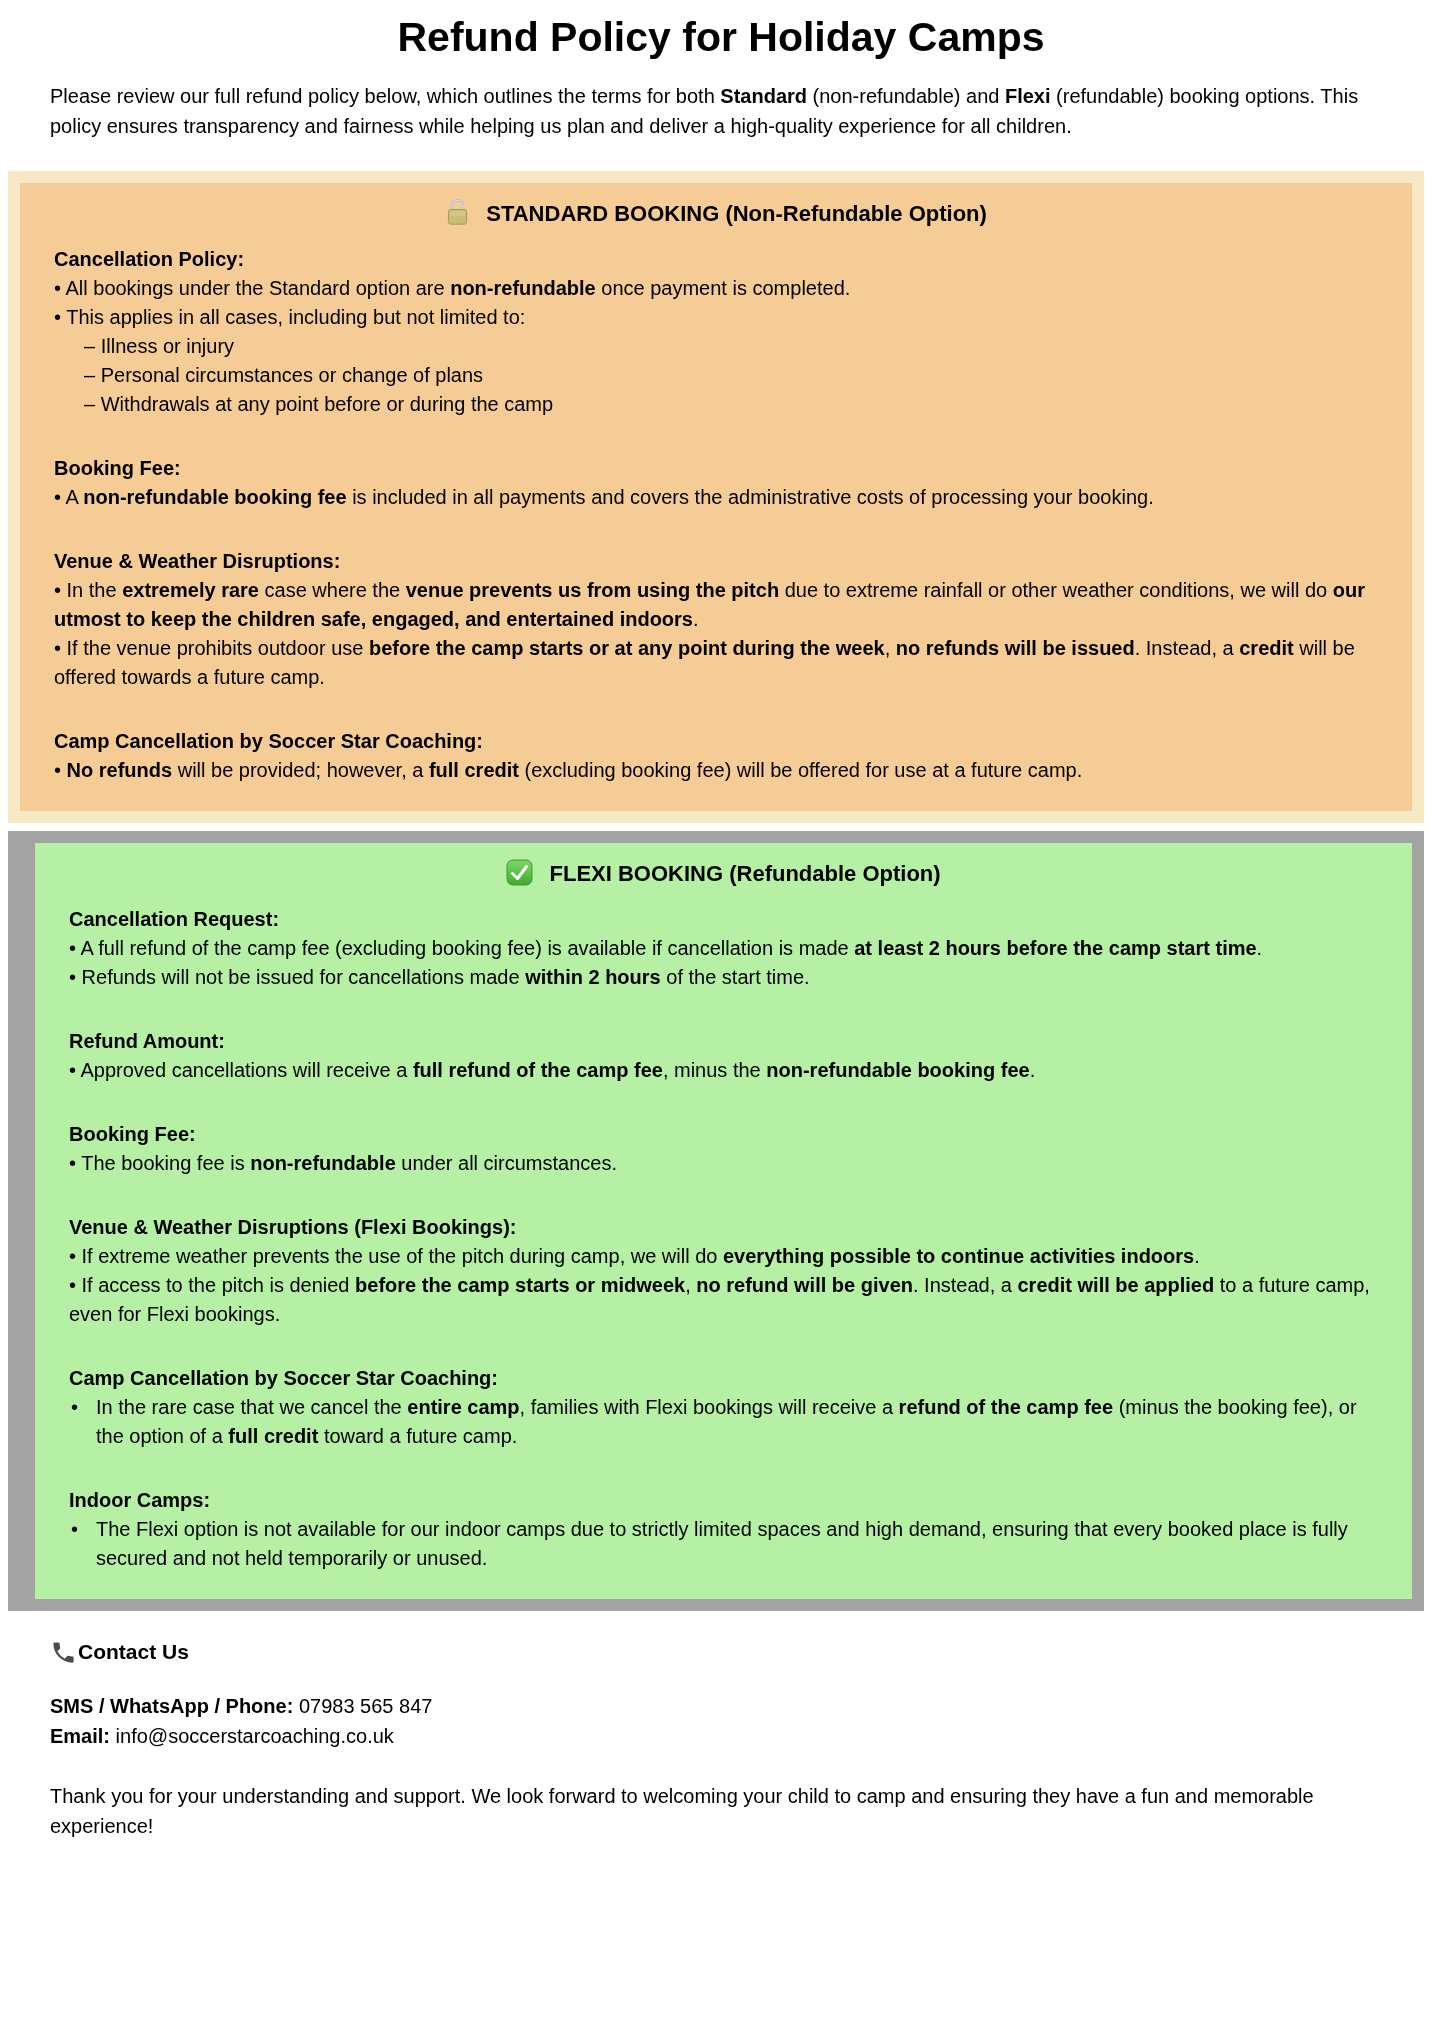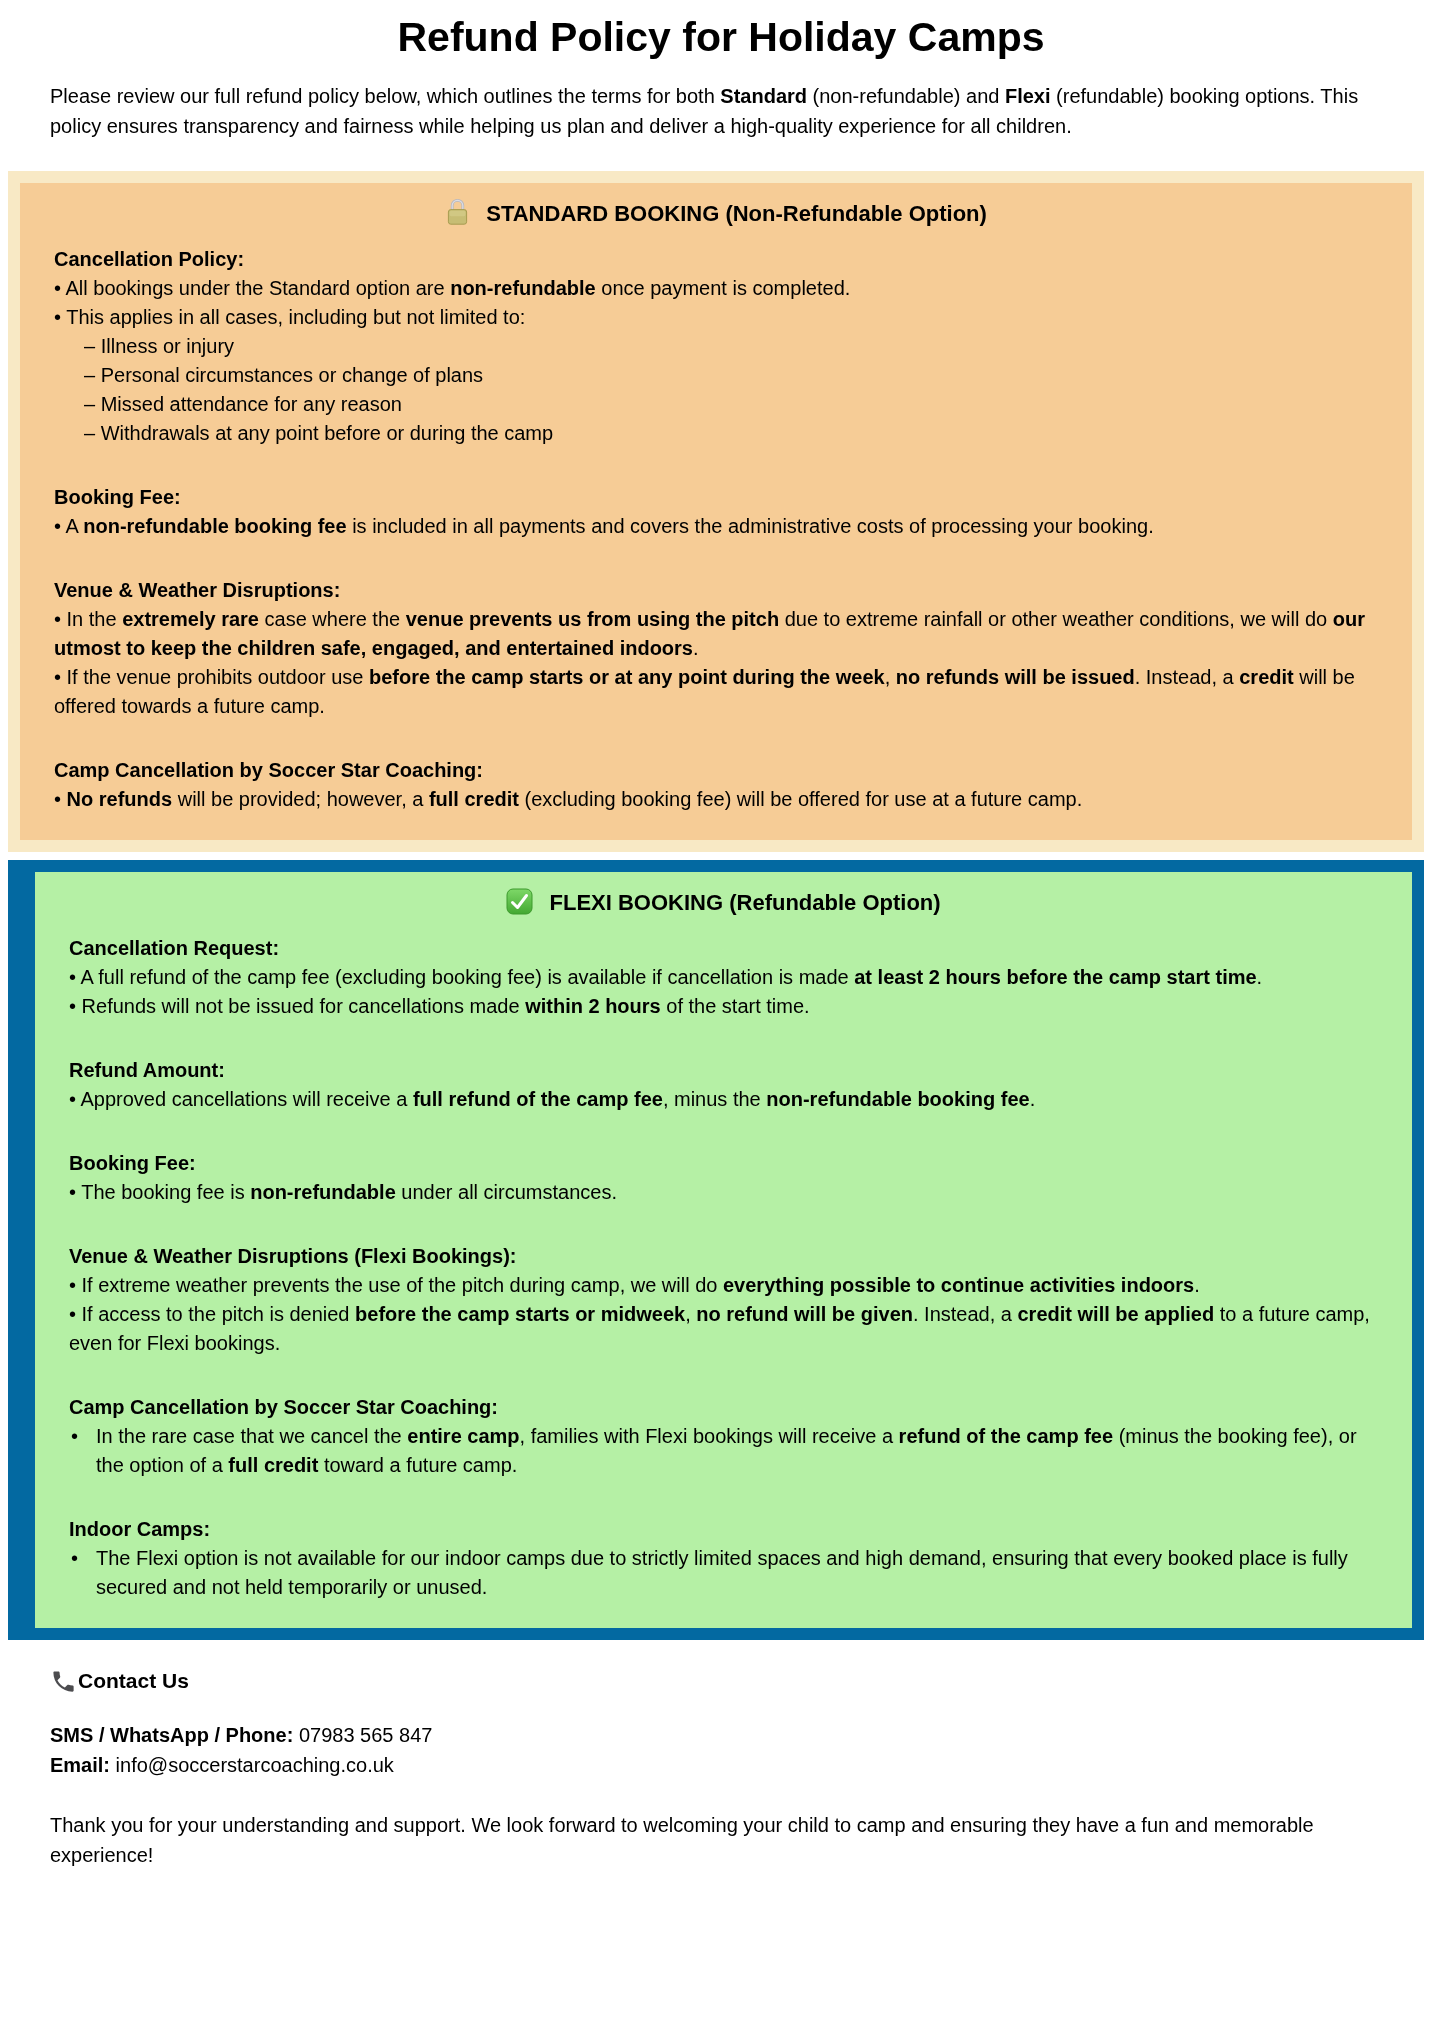--- a/index.html
+++ b/index.html
@@ -60,41 +60,40 @@
         </span>
         <span class="hdr-text">STANDARD BOOKING (Non-Refundable Option)</span>
       </div>
       <div class="groups">
           <div class="group">
             <div class="group-heading">Cancellation Policy:</div>
             <div class="item bullet"><span class="marker">• </span><span><span>All bookings under the Standard option are </span><b>non-refundable</b><span> once payment is completed.</span></span></div>
             <div class="item bullet"><span class="marker">• </span><span><span>This applies in all cases, including but not limited to:</span></span></div>
             <div class="item dash"><span class="marker">– </span><span><span>Illness or injury</span></span></div>
             <div class="item dash"><span class="marker">– </span><span><span>Personal circumstances or change of plans</span></span></div>
-            <div class="item dash"><span class="marker">– </span><span><span>Missed attendance for any reason</span></span></div>
             <div class="item dash"><span class="marker">– </span><span><span>Withdrawals at any point before or during the camp</span></span></div>
           </div>
           <div class="group">
             <div class="group-heading">Booking Fee:</div>
             <div class="item bullet"><span class="marker">• </span><span><span>A </span><b>non-refundable booking fee</b><span> is included in all payments and covers the administrative costs of processing your booking.</span></span></div>
           </div>
           <div class="group">
             <div class="group-heading">Venue &amp; Weather Disruptions:</div>
             <div class="item bullet"><span class="marker">• </span><span><span>In the </span><b>extremely rare</b><span> case where the </span><b>venue prevents us from using the pitch</b><span> due to extreme rainfall or other weather conditions, we will do </span><b>our utmost to keep the children safe, engaged, and entertained indoors</b><span>.</span></span></div>
             <div class="item bullet"><span class="marker">• </span><span><span>If the venue prohibits outdoor use </span><b>before the camp starts or at any point during the week</b><span>, </span><b>no refunds will be issued</b><span>. Instead, a </span><b>credit</b><span> will be offered towards a future camp.</span></span></div>
           </div>
           <div class="group">
             <div class="group-heading">Camp Cancellation by Soccer Star Coaching:</div>
             <div class="item bullet"><span class="marker">• </span><span><b>No refunds</b><span> will be provided; however, a </span><b>full credit</b><span> (excluding booking fee) will be offered for use at a future camp.</span></span></div>
           </div>
         </div>
     </div>
   </section>
 
-  <section class="policy-box" style="background: #0369a1; padding-left: 27px;">
+  <section class="policy-box" style="background: #a3a3a3; padding-left: 27px;">
     <div class="box-inner" style="background: rgb(181, 240, 165);">
       <div class="box-header">
         <span class="hdr-icon">
           <svg width="27" height="27" viewBox="0 0 27 27" aria-hidden="true">
             <defs>
               <linearGradient id="chk" x1="0" y1="0" x2="0" y2="1">
                 <stop offset="0" stop-color="#7ed868"></stop>
                 <stop offset="1" stop-color="#43a832"></stop>
               </linearGradient>
             </defs>

